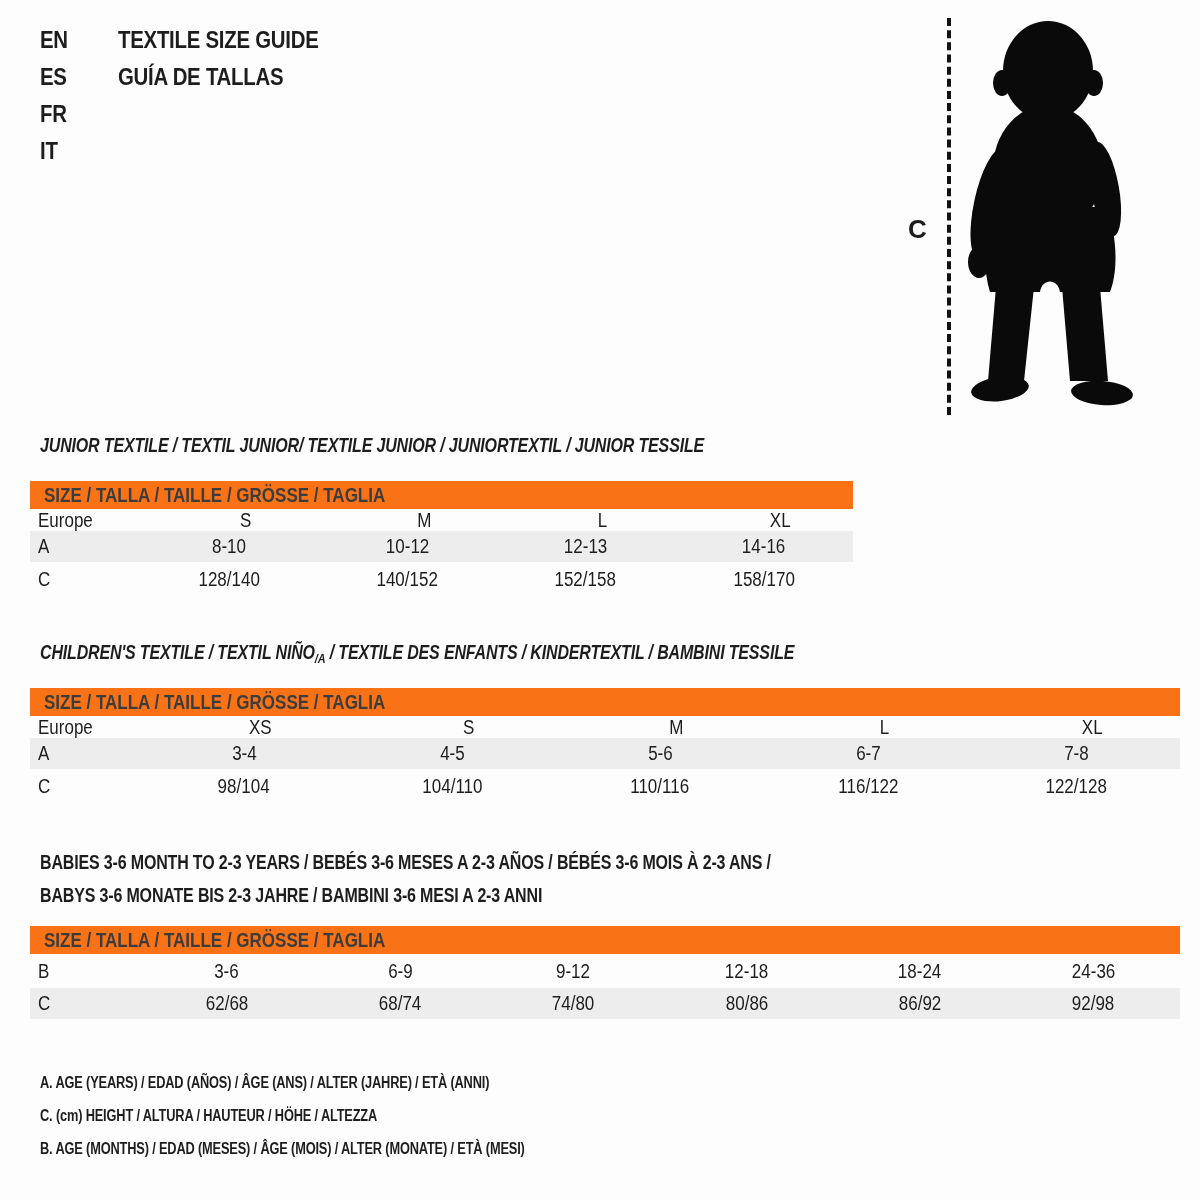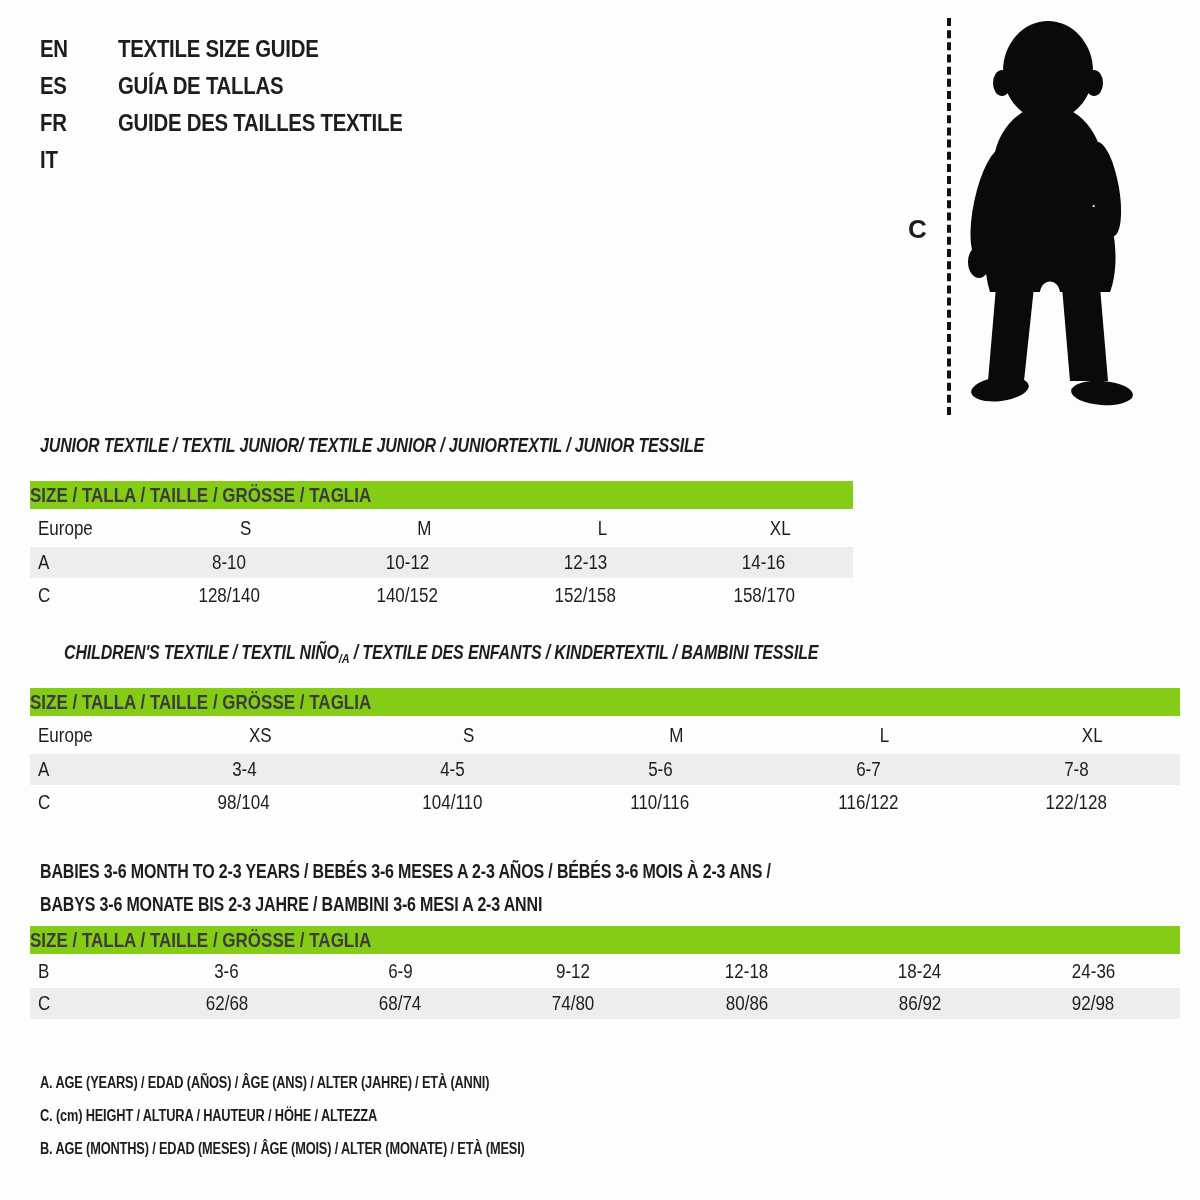--- a/index.html
+++ b/index.html
@@ -10,38 +10,38 @@
     -webkit-font-smoothing:antialiased;
   }
   .abs{position:absolute;}
   
   .cond85{display:inline-block;transform:scaleX(0.85);transform-origin:0 50%;white-space:nowrap;}
   .cond80{display:inline-block;transform:scaleX(0.80);transform-origin:0 50%;white-space:nowrap;}
   .condc{display:inline-block;transform:scaleX(0.85);transform-origin:50% 50%;white-space:nowrap;}
 
   
   .lang-list{left:40px;top:26px;}
-  .lang-row{display:flex;height:37px;align-items:flex-end;font-weight:bold;font-size:24px;letter-spacing:-0.3px;}
+  .lang-row{display:flex;height:37px;align-items:flex-start;font-weight:bold;font-size:24px;letter-spacing:-0.3px;}
   .lang-code{width:78px;flex:0 0 78px;}
 
   
   .measure-line{left:947px;top:18px;height:397px;width:0;border-left:4px dashed #111;}
   .measure-label{left:908px;top:214px;font-weight:bold;font-size:26px;}
   .silhouette{left:960px;top:18px;}
 
   
   .sec-title{font-weight:bold;font-size:20px;letter-spacing:-0.2px;font-style:italic;}
   .sub-small{font-size:0.68em;vertical-align:-0.30em;}
 
   
   .tbl{left:30px;}
-  .bar{height:28px;background:#84cc16;display:flex;align-items:center;padding-left:0;
+  .bar{height:28px;background:#f97316;display:flex;align-items:center;padding-left:14px;
        font-weight:bold;font-size:20px;color:#3c3c3c;box-sizing:border-box;}
   .trow{display:flex;align-items:center;font-size:20px;box-sizing:border-box;}
-  .trow.hdr{height:38px;gap:33px;}
+  .trow.hdr{height:22px;gap:33px;}
   .trow.r1{height:31px;}
   .trow.r2{height:34px;}
   .trow .lbl{flex:0 0 110px;padding-left:8px;text-align:left;box-sizing:border-box;}
   .trow .val{flex:1;text-align:center;}
   .altrow{background:#ededed;}
 
   
   .two-line{font-weight:bold;font-size:20px;line-height:33px;letter-spacing:-0.2px;}
   .legend{font-weight:bold;font-size:16px;line-height:33px;letter-spacing:-0.2px;}
   .legend-line{height:33px;}
@@ -53,21 +53,20 @@
   <div class="lang-row">
     <span class="lang-code"><span class="cond85">EN</span></span>
     <span><span class="cond85">TEXTILE SIZE GUIDE</span></span>
   </div>
   <div class="lang-row">
     <span class="lang-code"><span class="cond85">ES</span></span>
     <span><span class="cond85">GUÍA DE TALLAS</span></span>
   </div>
   <div class="lang-row">
     <span class="lang-code"><span class="cond85">FR</span></span>
-    <span><span class="cond85">GUIDE DES TAILLES TEXTILE</span></span>
   </div>
   <div class="lang-row">
     <span class="lang-code"><span class="cond85">IT</span></span>
   </div>
 </div>
 
 <div class="abs measure-label">C</div>
 <div class="abs measure-line"></div>
 <div class="abs silhouette">
   <svg width="180" height="402" viewBox="0 0 180 400" xmlns="http://www.w3.org/2000/svg">
@@ -112,21 +111,21 @@
   </div>
   <div class="trow r2">
     <div class="lbl"><span class="cond85">C</span></div>
     <div class="val"><span class="condc">128/140</span></div>
     <div class="val"><span class="condc">140/152</span></div>
     <div class="val"><span class="condc">152/158</span></div>
     <div class="val"><span class="condc">158/170</span></div>
   </div>
 </div>
 
-<div class="abs sec-title" style="left:40px;top:641px;margin-left:24px;">
+<div class="abs sec-title" style="left:40px;top:641px;">
   <span class="cond80"><span>CHILDREN'S TEXTILE / TEXTIL NIÑO</span><span class="sub-small">/A</span><span> / TEXTILE DES ENFANTS / KINDERTEXTIL / BAMBINI TESSILE</span></span>
 </div>
 <div class="abs tbl" style="top:688px;width:1150px;">
   <div class="bar">
     <span class="cond85">SIZE / TALLA / TAILLE / GRÖSSE / TAGLIA</span>
   </div>
   <div class="trow hdr">
     <div class="lbl"><span class="cond85">Europe</span></div>
     <div class="val"><span class="condc">XS</span></div>
     <div class="val"><span class="condc">S</span></div>
@@ -145,21 +144,21 @@
   <div class="trow r2">
     <div class="lbl"><span class="cond85">C</span></div>
     <div class="val"><span class="condc">98/104</span></div>
     <div class="val"><span class="condc">104/110</span></div>
     <div class="val"><span class="condc">110/116</span></div>
     <div class="val"><span class="condc">116/122</span></div>
     <div class="val"><span class="condc">122/128</span></div>
   </div>
 </div>
 
-<div class="abs two-line" style="left:40px;top:846px;margin-top:9px;">
+<div class="abs two-line" style="left:40px;top:846px;">
   <div class="legend-line"><span class="cond80">BABIES 3-6 MONTH TO 2-3 YEARS / BEBÉS 3-6 MESES A 2-3 AÑOS / BÉBÉS 3-6 MOIS À 2-3 ANS /</span></div>
   <div class="legend-line"><span class="cond80">BABYS 3-6 MONATE BIS 2-3 JAHRE / BAMBINI 3-6 MESI A 2-3 ANNI</span></div>
 </div>
 <div class="abs tbl" style="top:926px;width:1150px;">
   <div class="bar">
     <span class="cond85">SIZE / TALLA / TAILLE / GRÖSSE / TAGLIA</span>
   </div>
   <div class="trow r2">
     <div class="lbl"><span class="cond85">B</span></div>
     <div class="val"><span class="condc">3-6</span></div>

